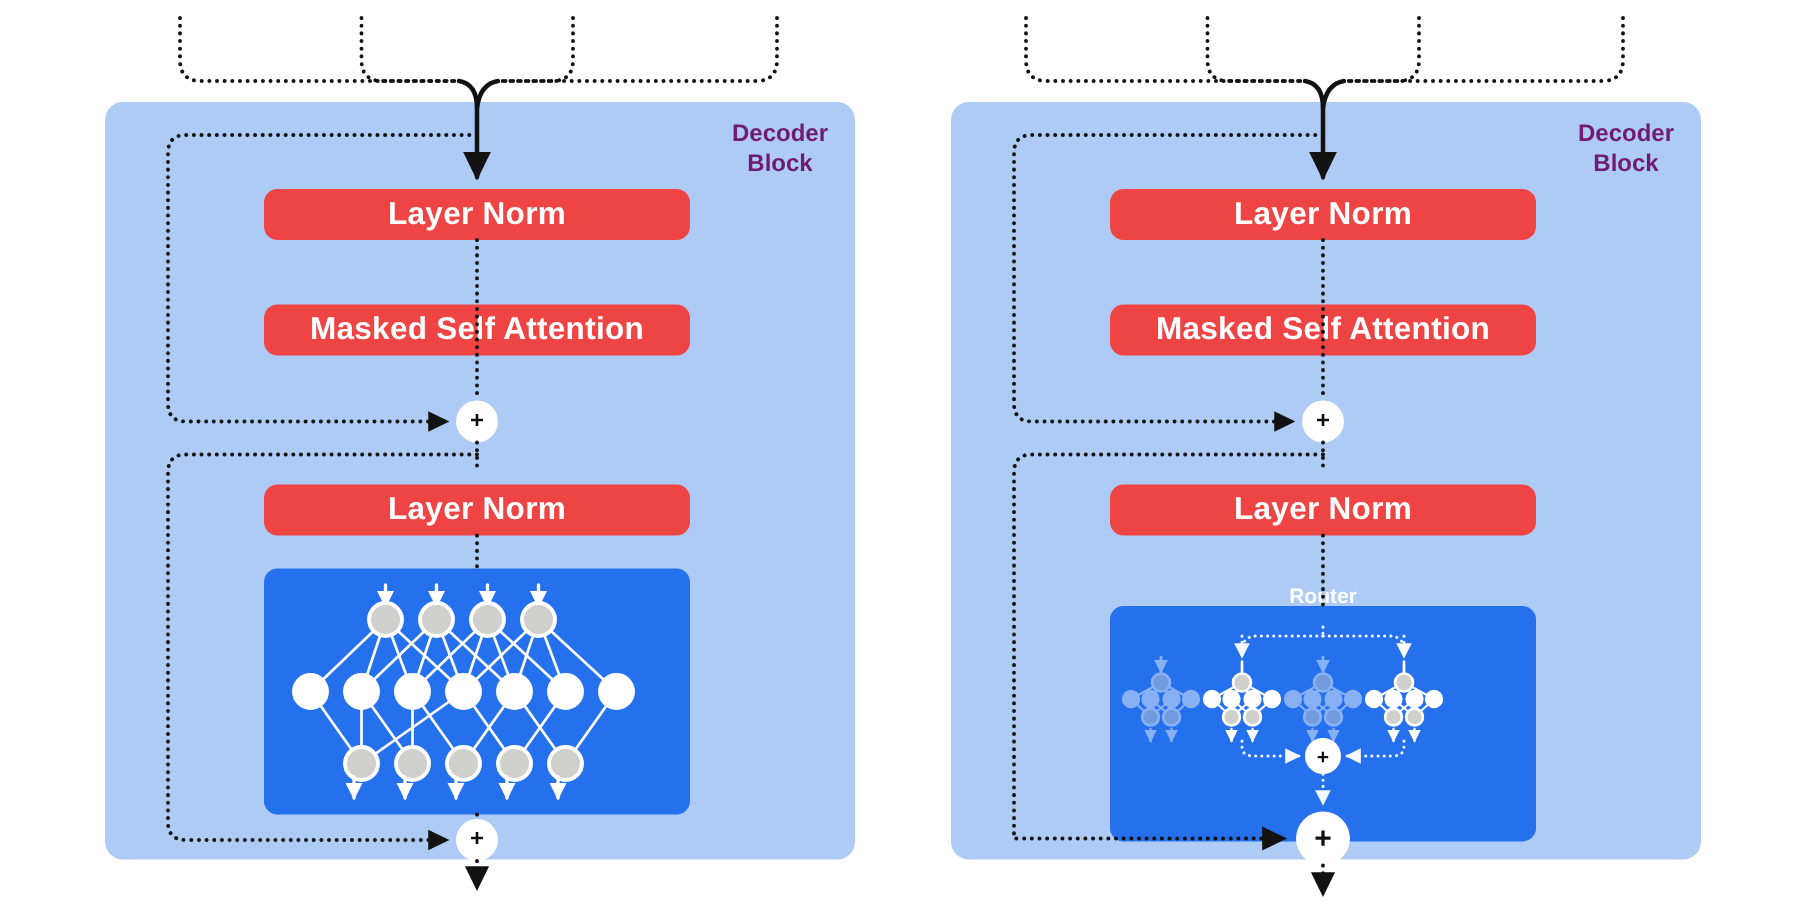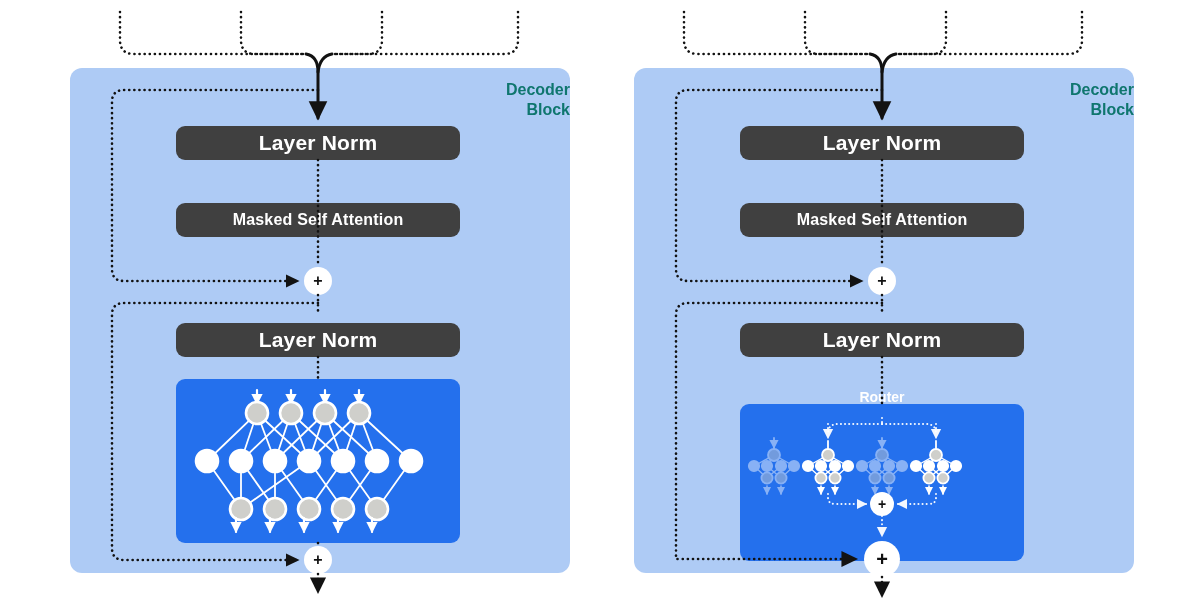--- a/index.html
+++ b/index.html
@@ -9,40 +9,40 @@
     -webkit-font-smoothing:antialiased;
   }
   #stage{position:relative;width:1200px;height:610px;}
   .panel{
     position:absolute;
     background:#aecbf5;
     border-radius:12px;
   }
   .blkbox{
     position:absolute;
-    background:#404040;
+    background:#ef4444;
     border-radius:9px;
     display:flex;align-items:center;justify-content:center;
     color:#ffffff;font-weight:bold;letter-spacing:.2px;
     white-space:nowrap;
   }
   .blkbox.lnorm{font-size:21px;}
-  .blkbox.attn{font-size:16px;}
+  .blkbox.attn{font-size:21px;}
   .ffnbox{
     position:absolute;
     background:#2470ed;
     border-radius:9px;
   }
   .side-label{
     position:absolute;
-    color:#0f766e;
+    color:#701a75;
     font-weight:bold;
     font-size:16px;
     line-height:1.28;
-    text-align:right;
+    text-align:center;
   }
   .router-label{
     position:absolute;
     color:#ffffff;
     font-weight:bold;
     font-size:14px;
     text-align:center;
     white-space:nowrap;
   }
   .plusnode{

